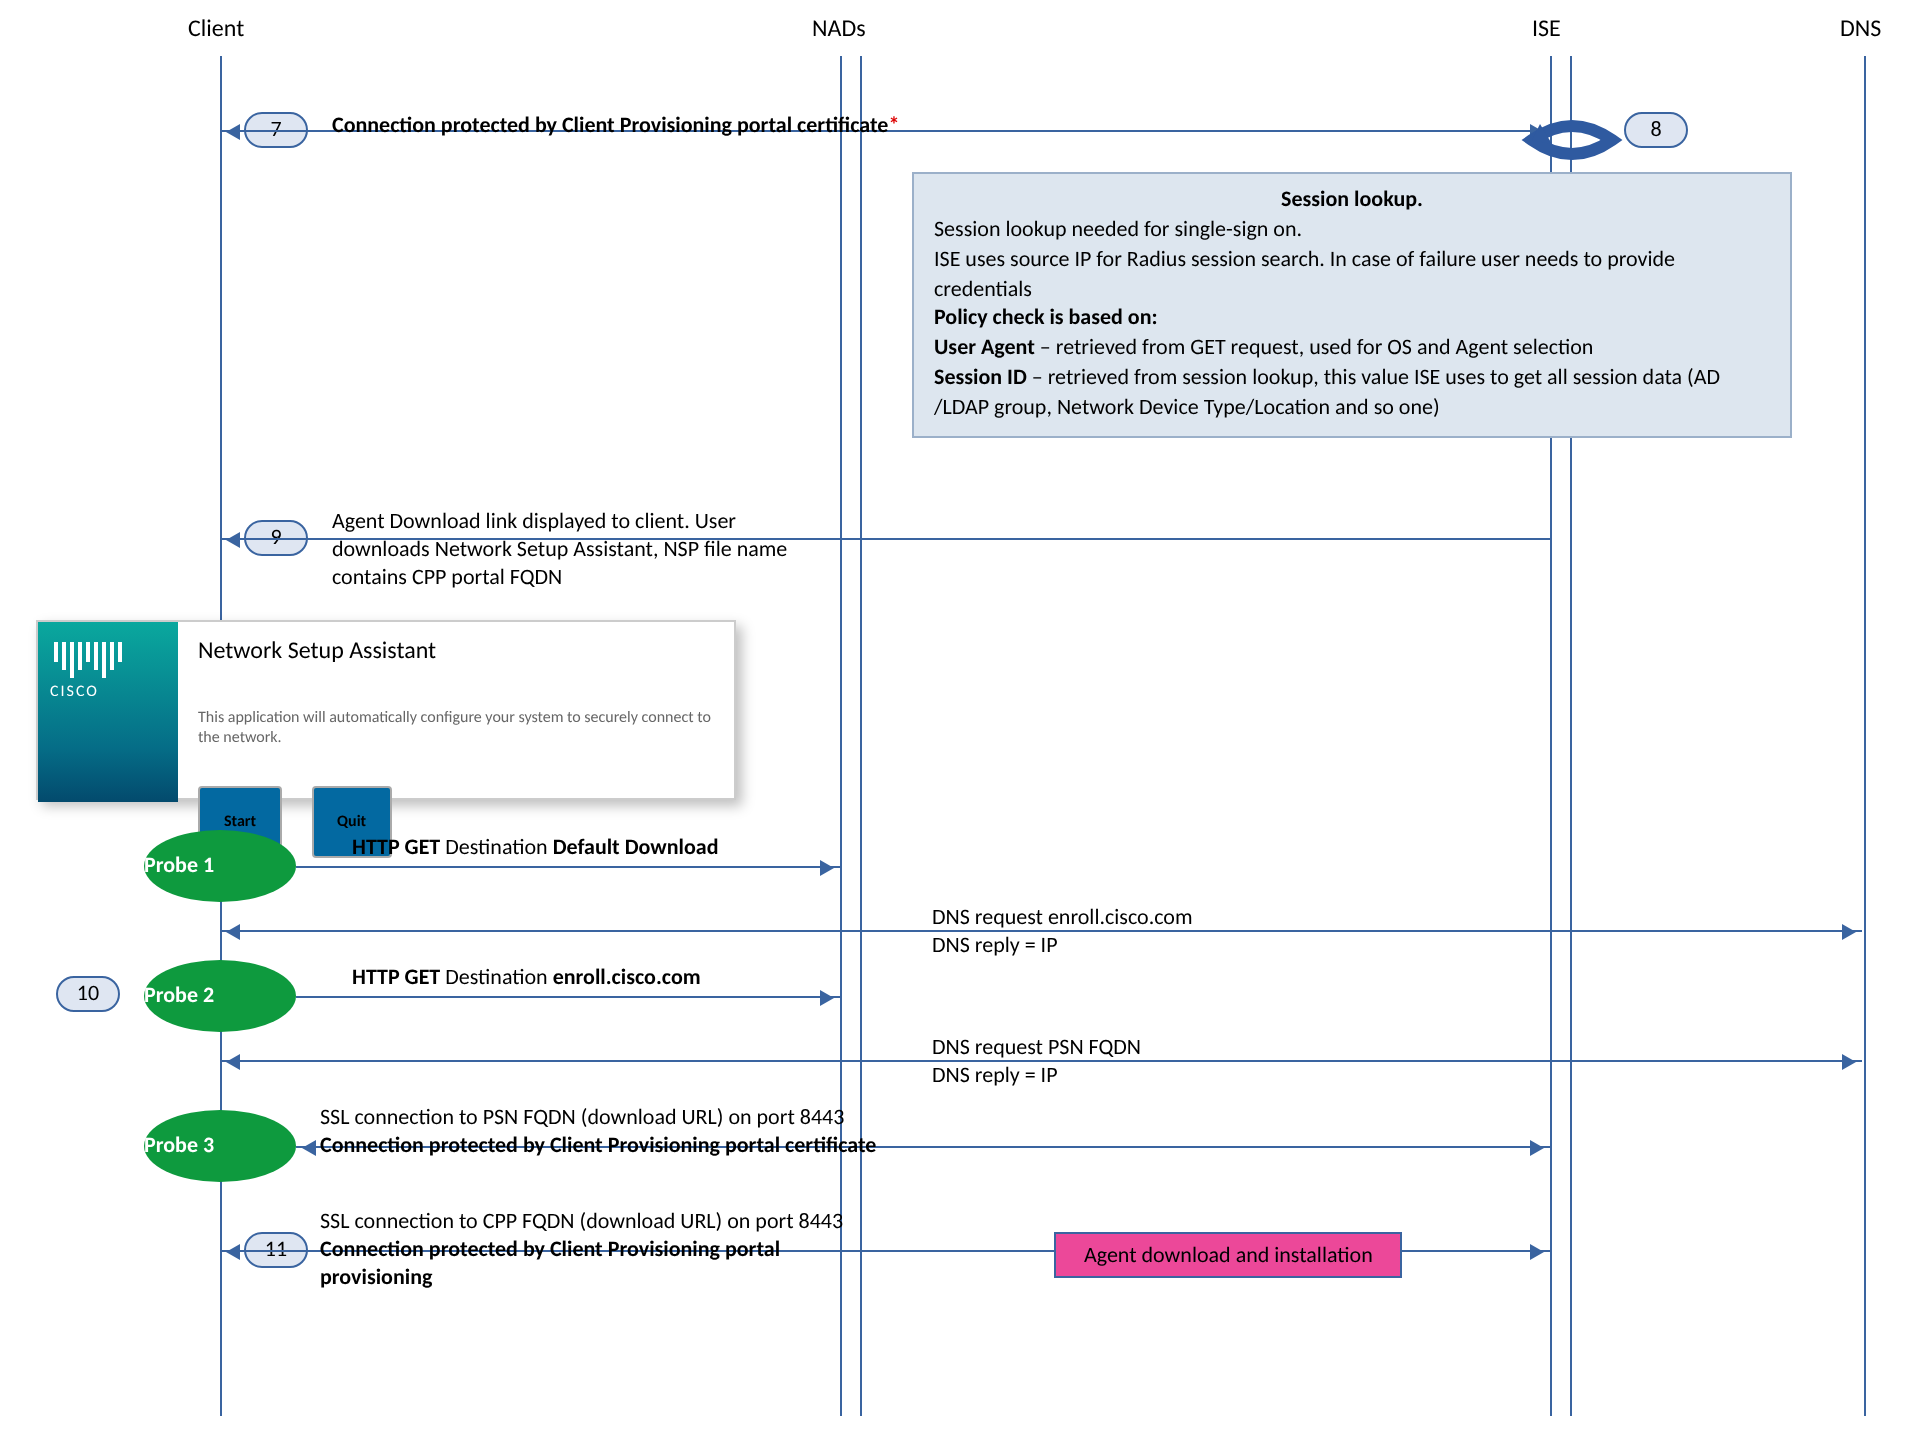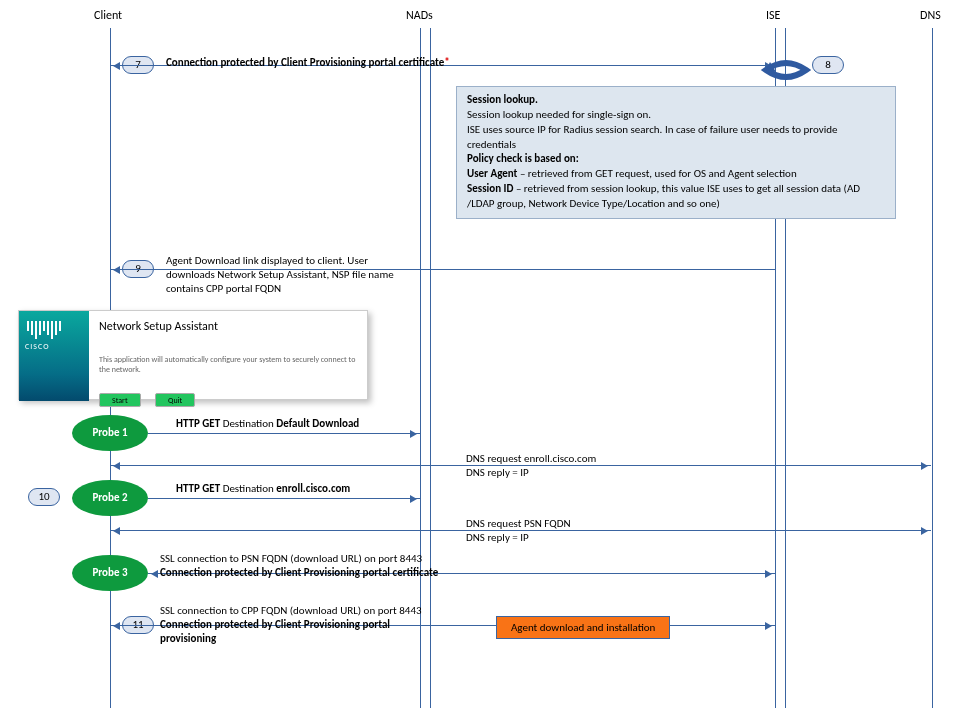--- a/index.html
+++ b/index.html
@@ -14,38 +14,38 @@
          left:-1px; top:-4px; border:4px solid transparent;
          border-right:7px solid #3a64a0; }
   .arrow-r::after, .arrow-lr::after { content:""; position:absolute;
          right:-1px; top:-4px; border:4px solid transparent;
          border-left:7px solid #3a64a0; }
   .step { position:absolute; width:32px; height:18px; background:#dfe6f2;
           border:1px solid #3a64a0; border-radius:9px; text-align:center;
           line-height:16px; font-size:11px; }
   .probe{ position:absolute; width:76px; height:36px; background:#0e9a3e;
           border-radius:50%; color:#fff; font-weight:bold;
-          text-align:center; line-height:36px; font-size:11px; }
+          text-align:left; line-height:36px; font-size:11px; }
   .txt  { position:absolute; font-size:11px; line-height:1.25; }
   .panel{ position:absolute; background:#dde6ef; border:1px solid #9bb0c9;
           padding:6px 10px; font-size:11px; line-height:1.35; }
-  .agentbox{ position:absolute; background:#f97316; border:1px solid #3a64a0;
-             padding:4px 14px; font-size:11px; }
+  .agentbox{ position:absolute; background:#ec4899; border:1px solid #3a64a0;
+             padding:4px 14px; font-size:11px;margin-left:31px; }
   .red  { color:#d00; }
   .nsa  { position:absolute; width:350px; height:90px;
           background:#fff; border:1px solid #ccc;
           box-shadow:3px 3px 6px rgba(0,0,0,0.25); }
   .cisco{ position:absolute; left:0; top:0; width:70px; height:90px;
           background:linear-gradient(180deg,#0aa89e 0%,#056d87 70%,#034a6d 100%);
           color:#fff; font-size:6px; padding-top:10px; }
   .cbars{ display:flex; gap:2px; padding-left:8px; }
   .cbars span{ width:2px; background:#fff; height:10px; }
   .nsa-main{ position:absolute; left:80px; top:8px; right:8px; }
-  .nbtn { display:inline-block; border:1px solid #aaa; background:#22c55e;
-          font-size:8px; padding:1px 12px; border-radius:2px; }
+  .nbtn { display:inline-block; border:1px solid #aaa; background:#0369a1;
+          font-size:8px; padding:12px 12px; border-radius:2px;font-weight:bold; }
   .loop { position:absolute; width:44px; height:24px; }
   .loop svg{ overflow:visible; }
 </style>
 </head>
 <body>
 
 <div class="hdr" style="left:94px">Client</div>
 <div class="hdr" style="left:406px">NADs</div>
 <div class="hdr" style="left:766px">ISE</div>
 <div class="hdr" style="left:920px">DNS</div>
@@ -66,21 +66,21 @@
 
 <div class="step" style="left:812px;top:56px">8</div>
 <div class="loop" style="left:760px;top:60px">
   <svg width="54" height="30" viewBox="0 0 54 30">
     <path d="M6 10 Q26 -4 46 10 Q26 24 6 10 Z" fill="none" stroke="#2f5aa0" stroke-width="6"></path>
     <path d="M6 10 L10 2 L16 12 Z" fill="#2f5aa0"></path>
   </svg>
 </div>
 
 <div class="panel" style="left:456px;top:86px;width:440px">
-  <div style="text-align:left"><b>Session lookup.</b></div>
+  <div style="text-align:center"><b>Session lookup.</b></div>
   <span>Session lookup needed for single-sign on.</span><br>
   <span>ISE uses source IP for Radius session search. In case of failure user needs to provide credentials</span><br>
   <b>Policy check is based on:</b><br>
   <b>User Agent</b><span> – retrieved from GET request, used for OS and Agent selection</span><br>
   <b>Session ID</b><span> – retrieved from session lookup, this value ISE uses to get all session data (AD /LDAP group, Network Device Type/Location and so one)</span>
 </div>
 
 <div class="step" style="left:122px;top:260px">9</div>
 <div class="arrow-l" style="left:110px;top:269px;width:665px"></div>
 <div class="txt" style="left:166px;top:254px">

